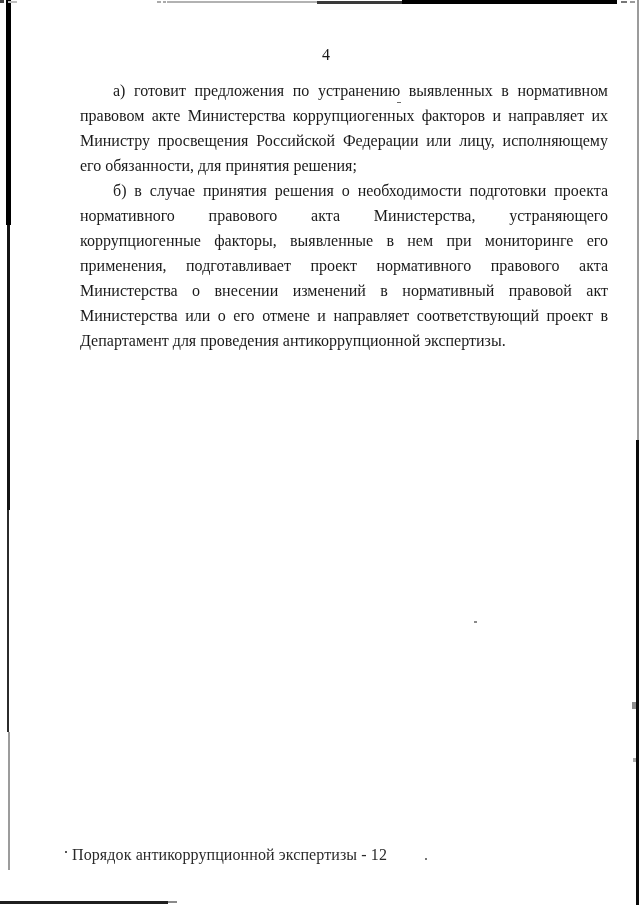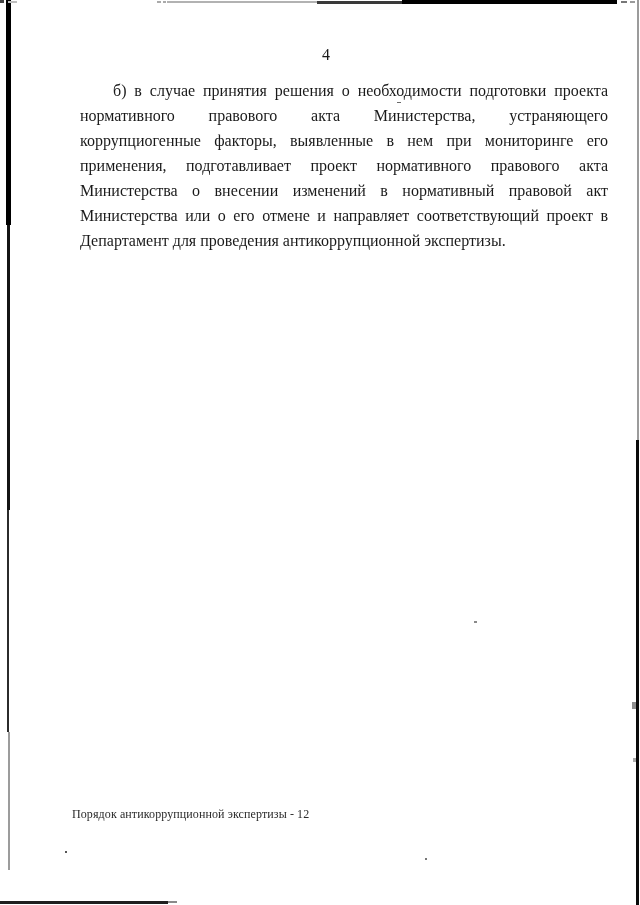--- a/index.html
+++ b/index.html
@@ -61,22 +61,22 @@
     line-height: 25px;
     text-align: justify;
   }
   .body-text p {
     margin: 0;
     text-indent: 33px;
   }
   .footer-note {
     position: absolute;
     left: 72px;
-    top: 808px;
-    font-size: 12px;
+    top: 848px;
+    font-size: 16px;
     line-height: 13px;
     color: #2a2a2a;
     letter-spacing: 0.1px;
   }
 </style>
 </head>
 <body>
 
 <div class="page">
 
@@ -100,18 +100,19 @@
   <div class="artifact bottom-line"></div>
   <div class="artifact bottom-line-tail"></div>
   <div class="artifact speckle-1"></div>
   <div class="artifact speckle-2"></div>
   <div class="artifact speckle-3"></div>
   <div class="artifact speckle-4"></div>
 
   <div class="page-number">4</div>
 
   <div class="body-text">
+    <p>а) готовит предложения по устранению выявленных в нормативном правовом акте Министерства коррупциогенных факторов и направляет их Министру просвещения Российской Федерации или лицу, исполняющему его обязанности, для принятия решения;</p>
     <p>б) в случае принятия решения о необходимости подготовки проекта нормативного правового акта Министерства, устраняющего коррупциогенные факторы, выявленные в нем при мониторинге его применения, подготавливает проект нормативного правового акта Министерства о внесении изменений в нормативный правовой акт Министерства или о его отмене и направляет соответствующий проект в Департамент для проведения антикоррупционной экспертизы.</p>
   </div>
 
   <div class="footer-note">Порядок антикоррупционной экспертизы - 12</div>
 
 </div>
 
 </body></html>

